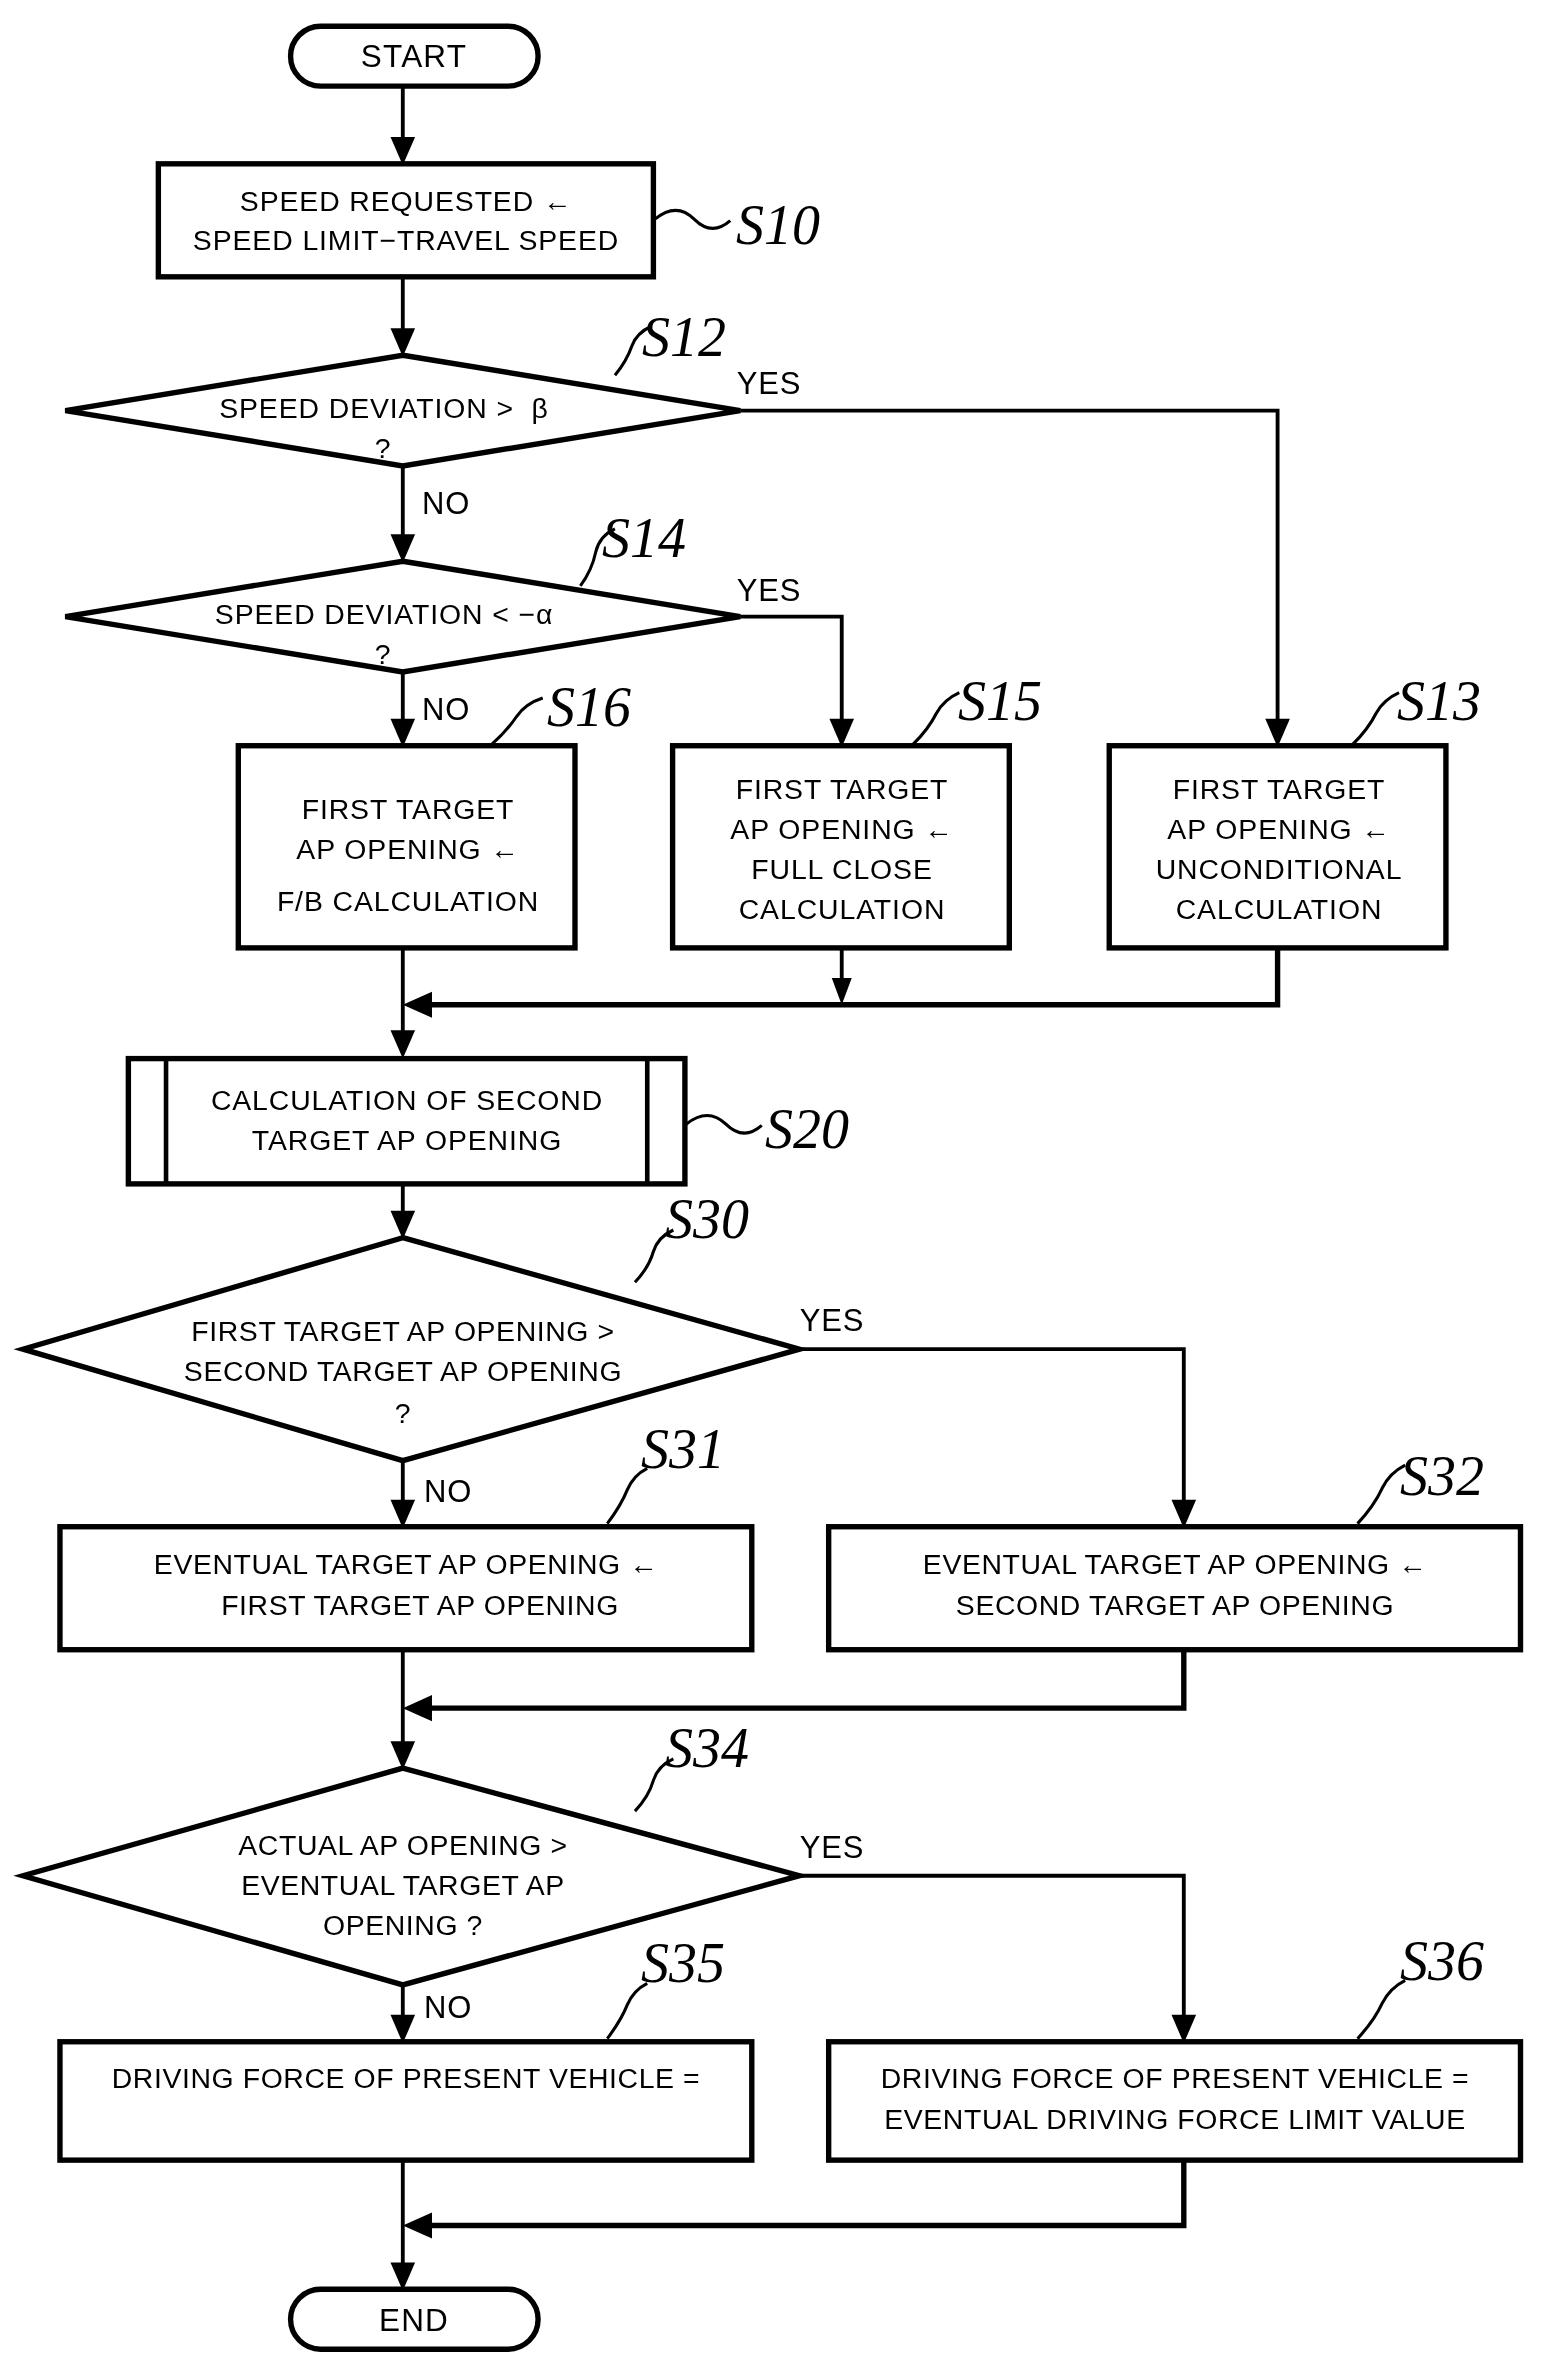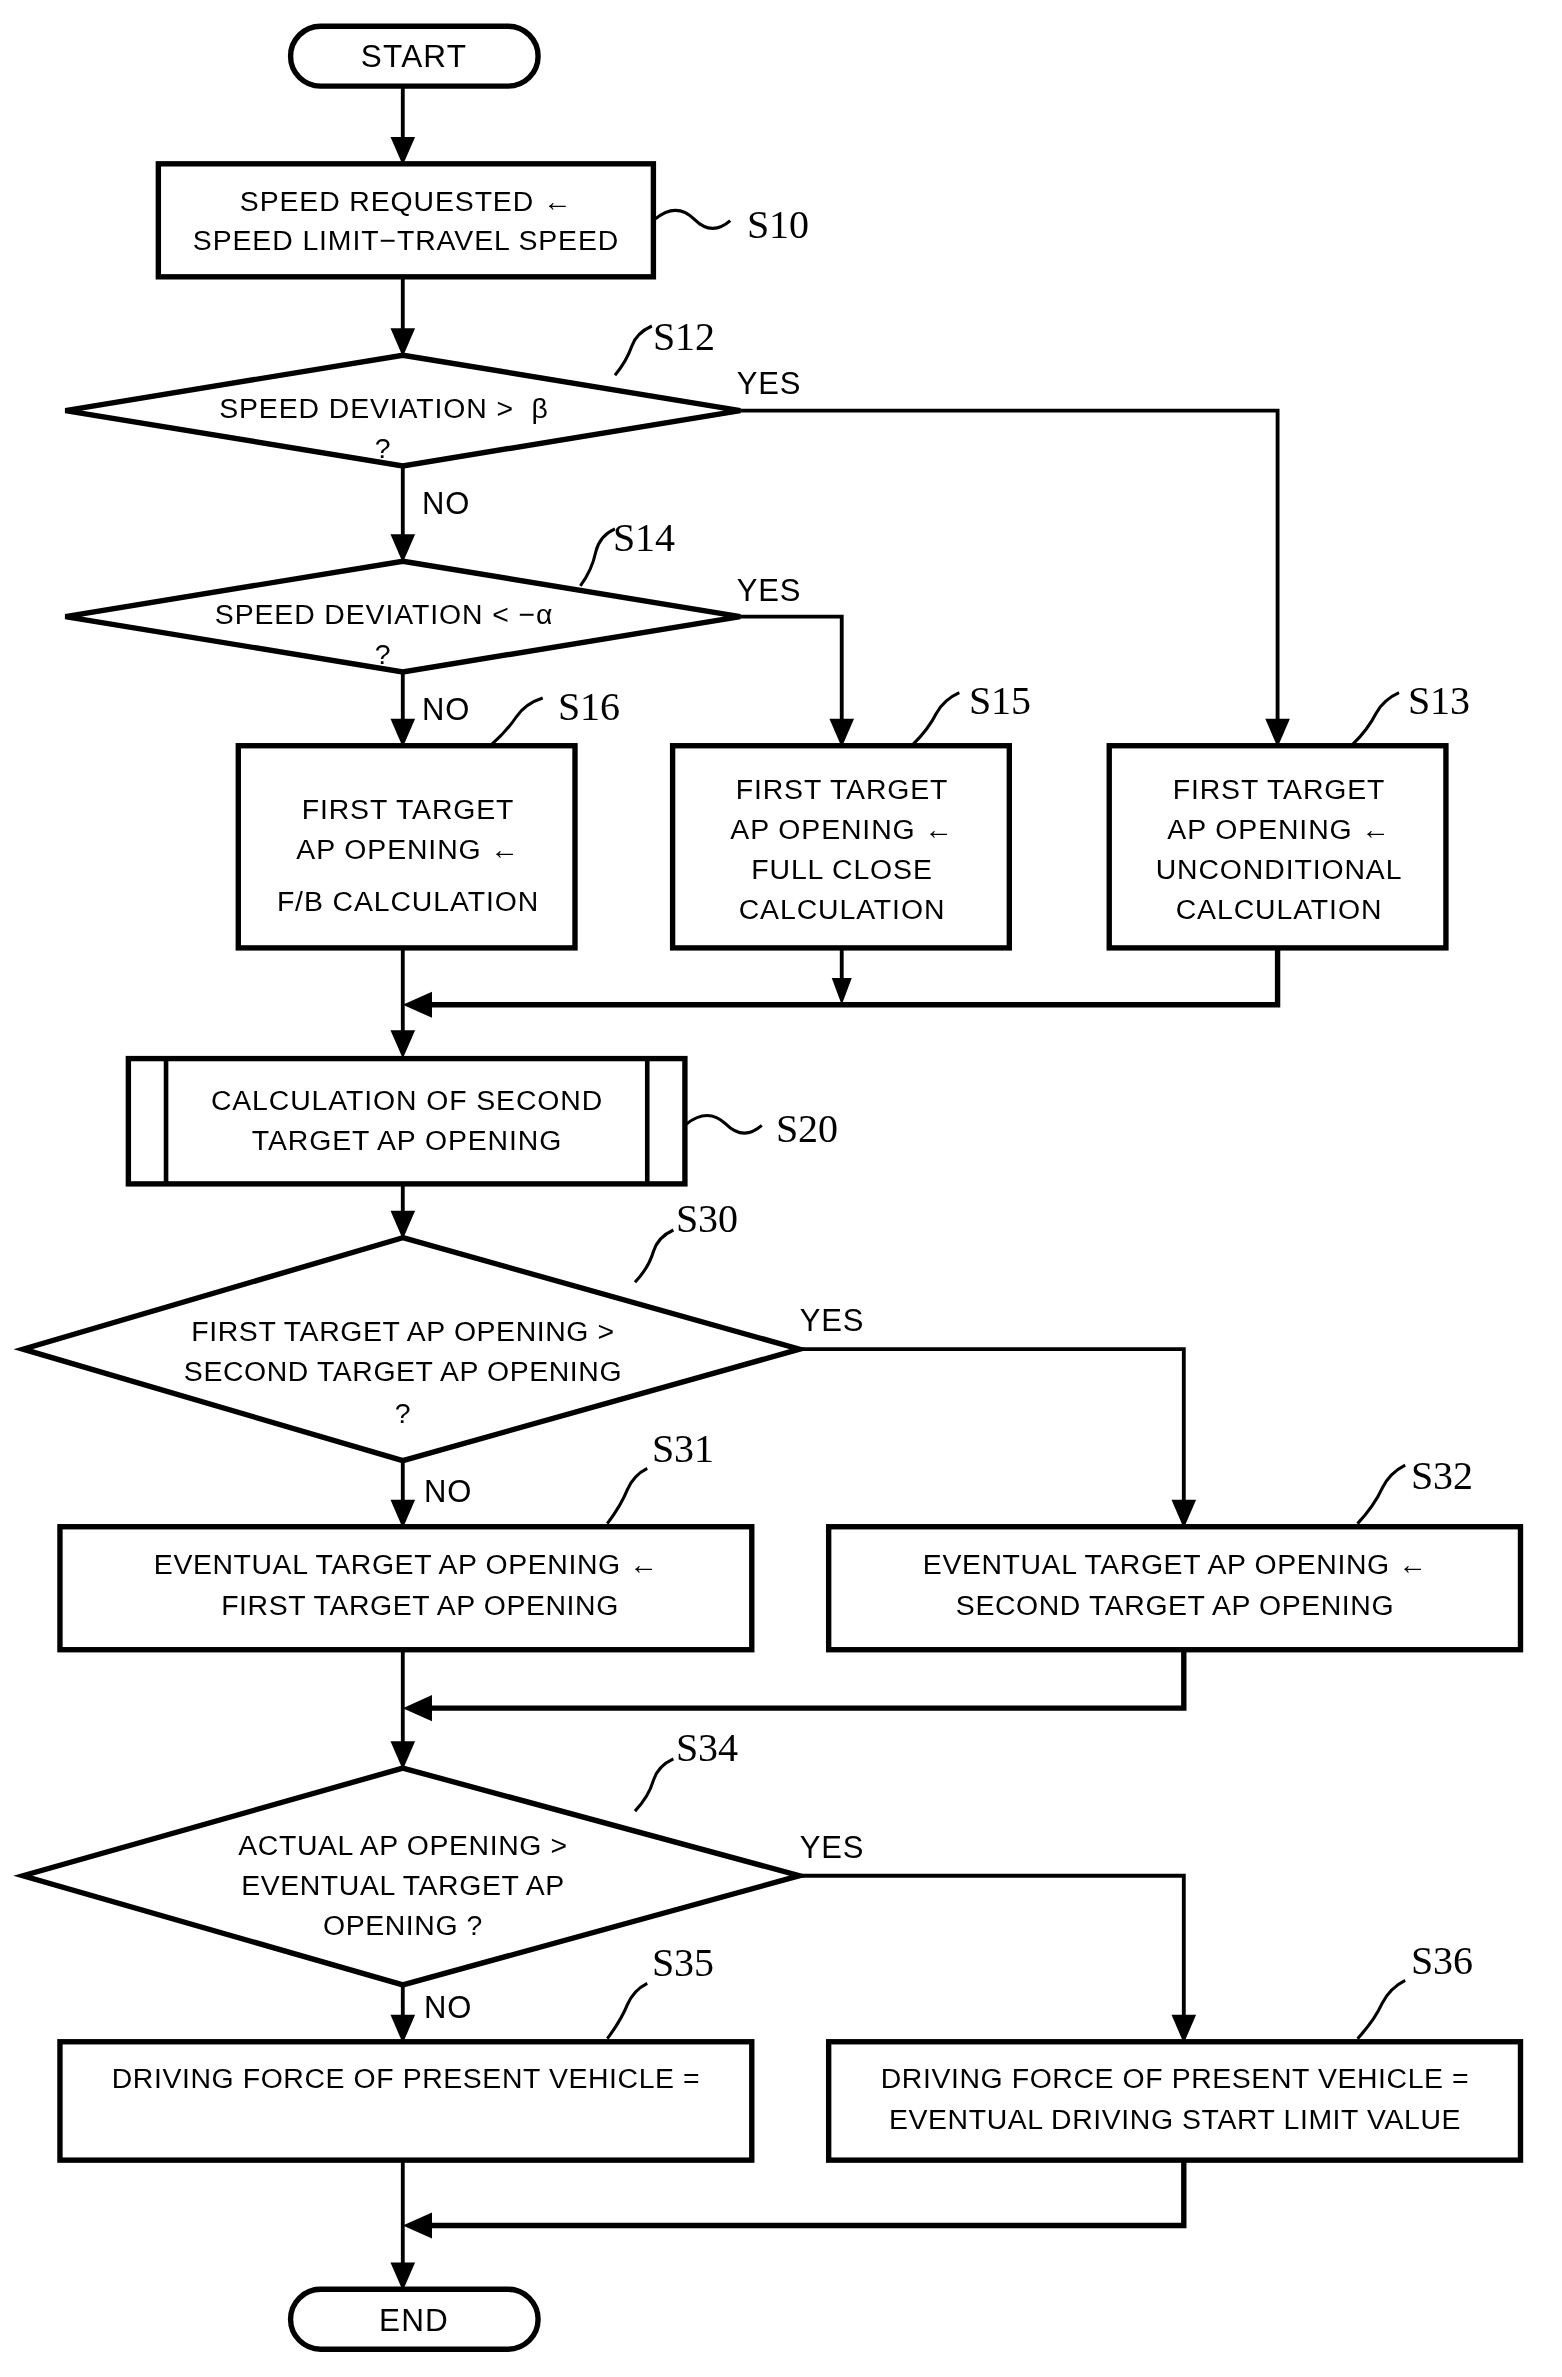--- a/index.html
+++ b/index.html
@@ -81,21 +81,22 @@
   }
   .term-text {
     font-size: 31.5px;
     letter-spacing: 1.2px;
   }
   .branch-label {
     font-size: 31px;
     letter-spacing: 0.8px;
   }
   .step-label {
-    font-size: 40px;
+    font-size: 56px;
+    font-style: italic;
     font-family: "Liberation Serif", serif;
     letter-spacing: 0px;
   }
   .ctr {
     transform: translate(-50%, -50%);
   }
 </style>
 </head>
 <body>
 
@@ -276,17 +277,17 @@
   <div class="txt box-text wide ctr" style="left:403px; top:1885px;">EVENTUAL TARGET AP</div>
   <div class="txt box-text wide ctr" style="left:403px; top:1925px;">OPENING ?</div>
   <div class="txt step-label ctr" style="left:707px; top:1748px;">S34</div>
   <div class="txt branch-label ctr" style="left:832px; top:1848px;">YES</div>
   <div class="txt branch-label ctr" style="left:448px; top:2008px;">NO</div>
 
   <div class="txt box-text wide ctr" style="left:406px; top:2078px;">DRIVING FORCE OF PRESENT VEHICLE =</div>
   <div class="txt step-label ctr" style="left:683px; top:1963px;">S35</div>
 
   <div class="txt box-text wide ctr" style="left:1175px; top:2078px;">DRIVING FORCE OF PRESENT VEHICLE =</div>
-  <div class="txt box-text wide ctr" style="left:1175px; top:2119px;">EVENTUAL DRIVING START LIMIT VALUE</div>
+  <div class="txt box-text wide ctr" style="left:1175px; top:2119px;">EVENTUAL DRIVING FORCE LIMIT VALUE</div>
   <div class="txt step-label ctr" style="left:1442px; top:1961px;">S36</div>
 
 </div>
 
 
 </body></html>

